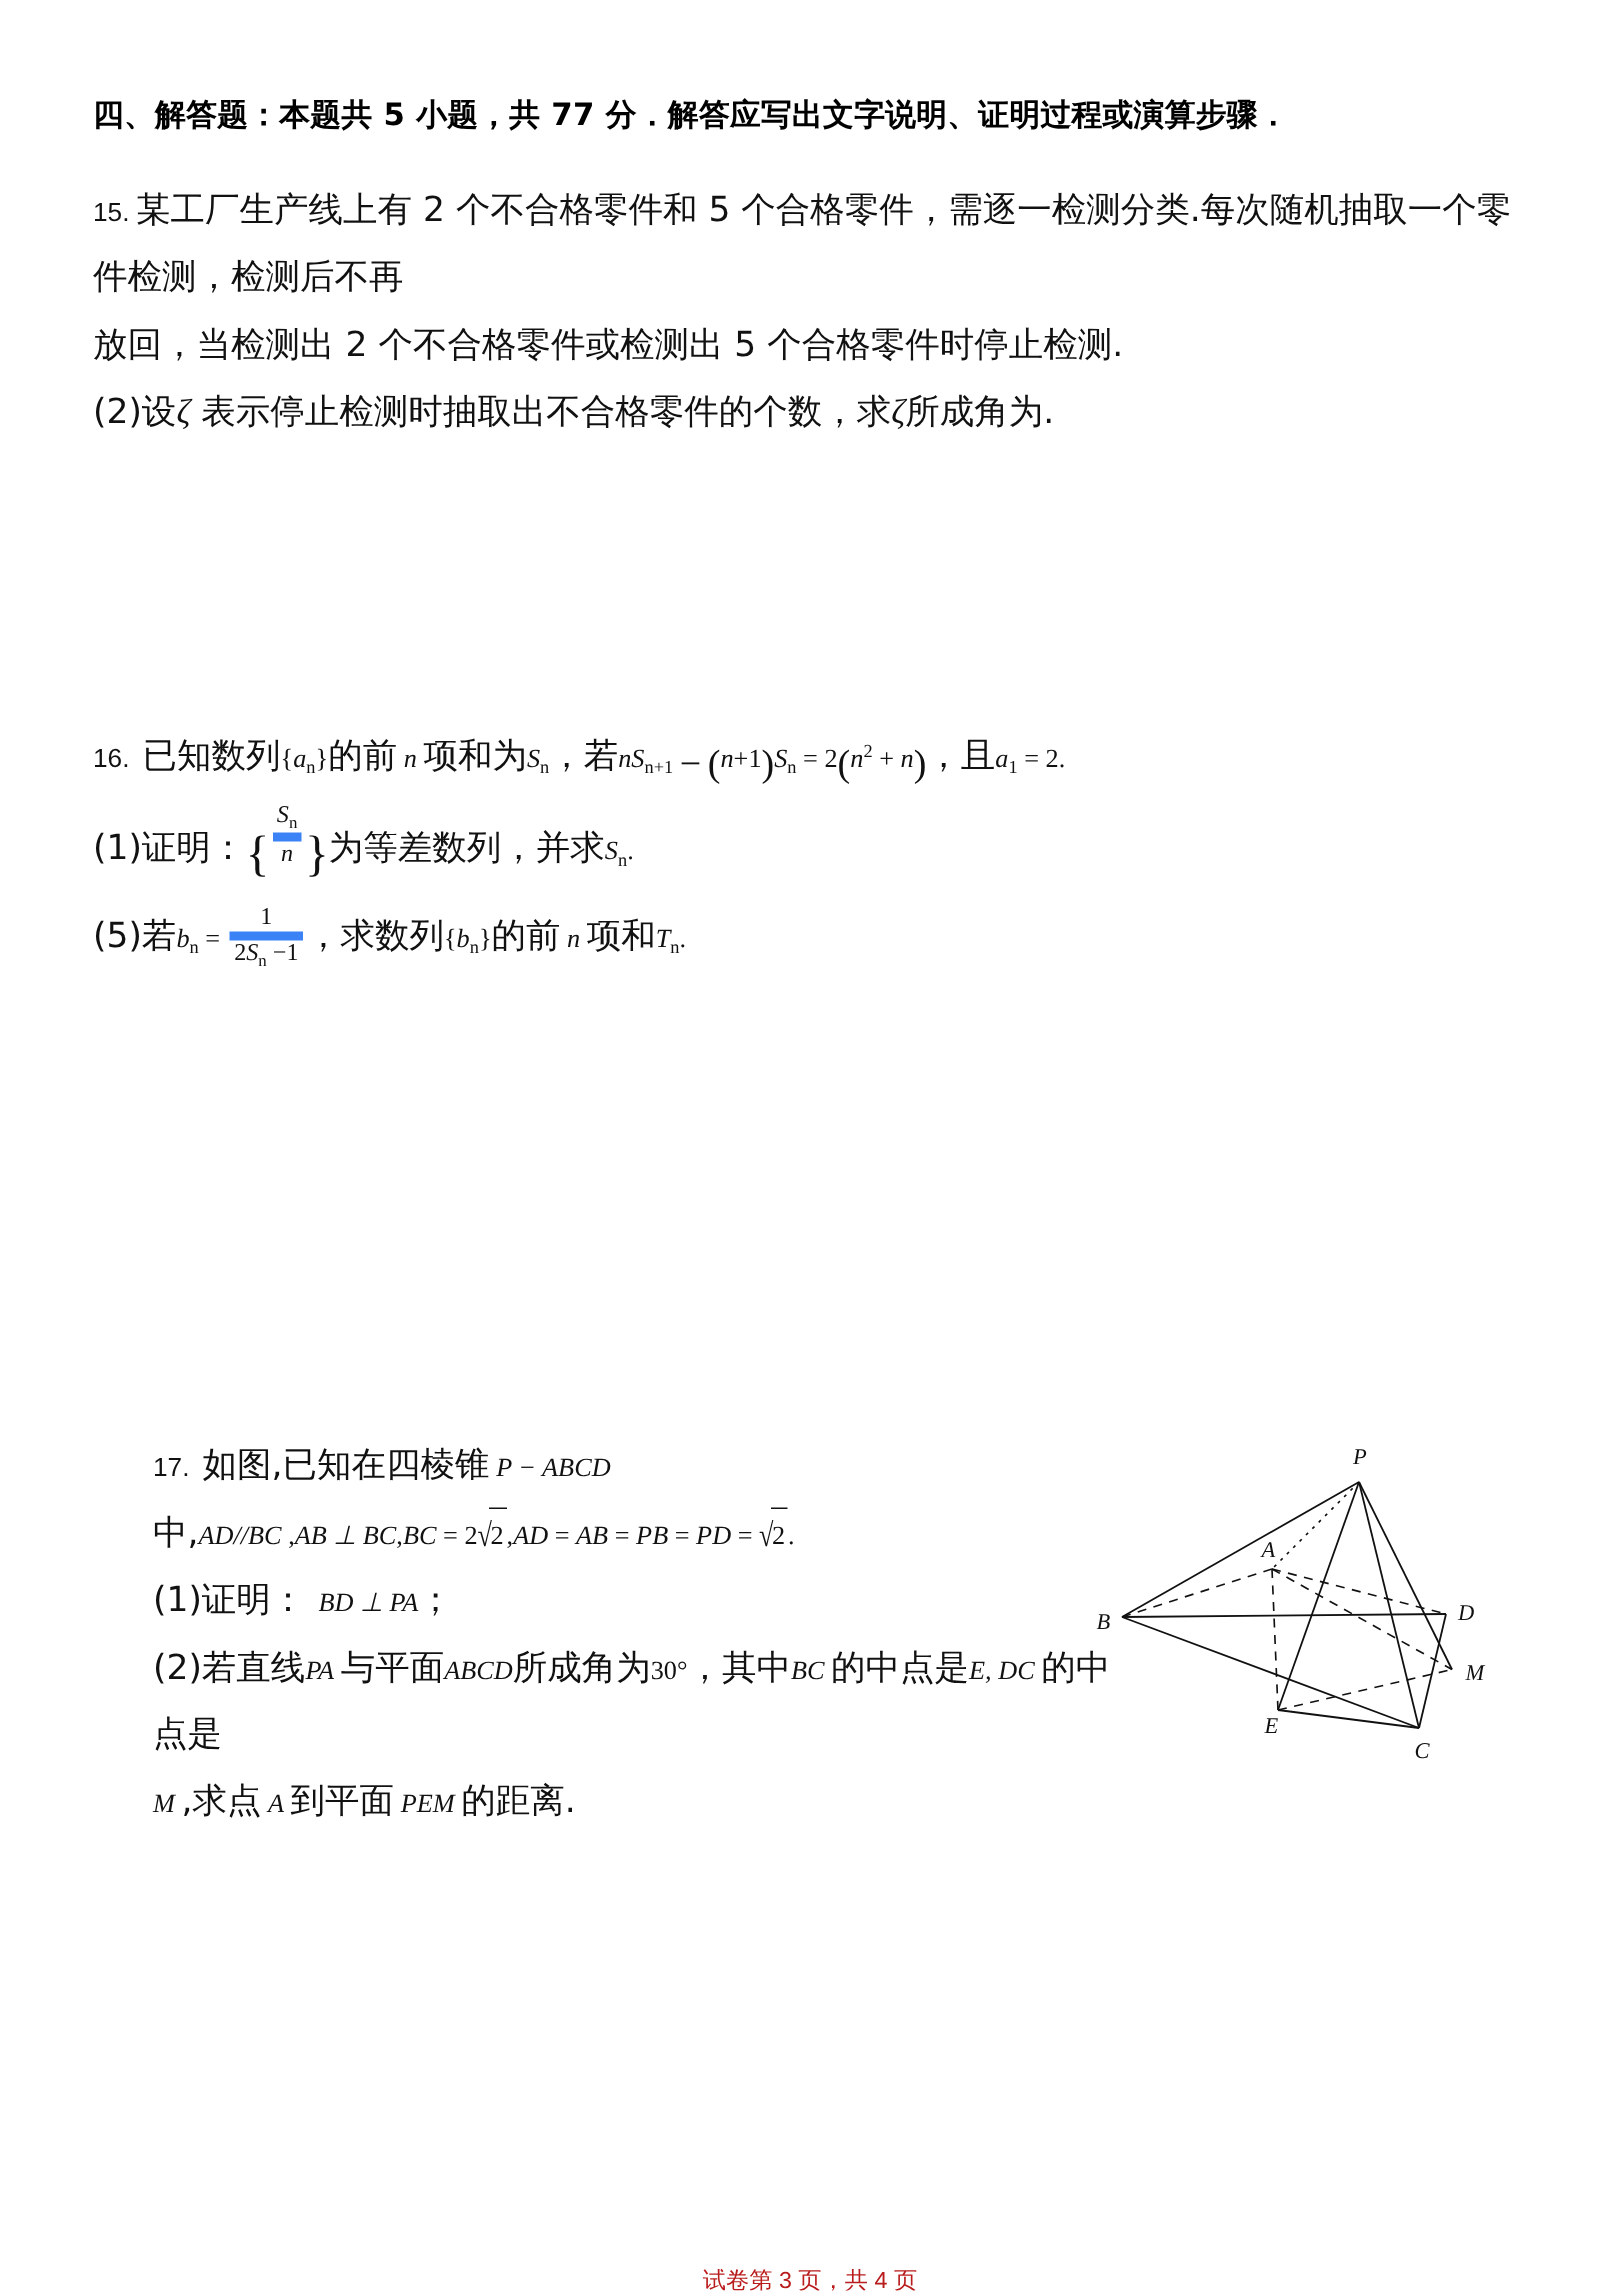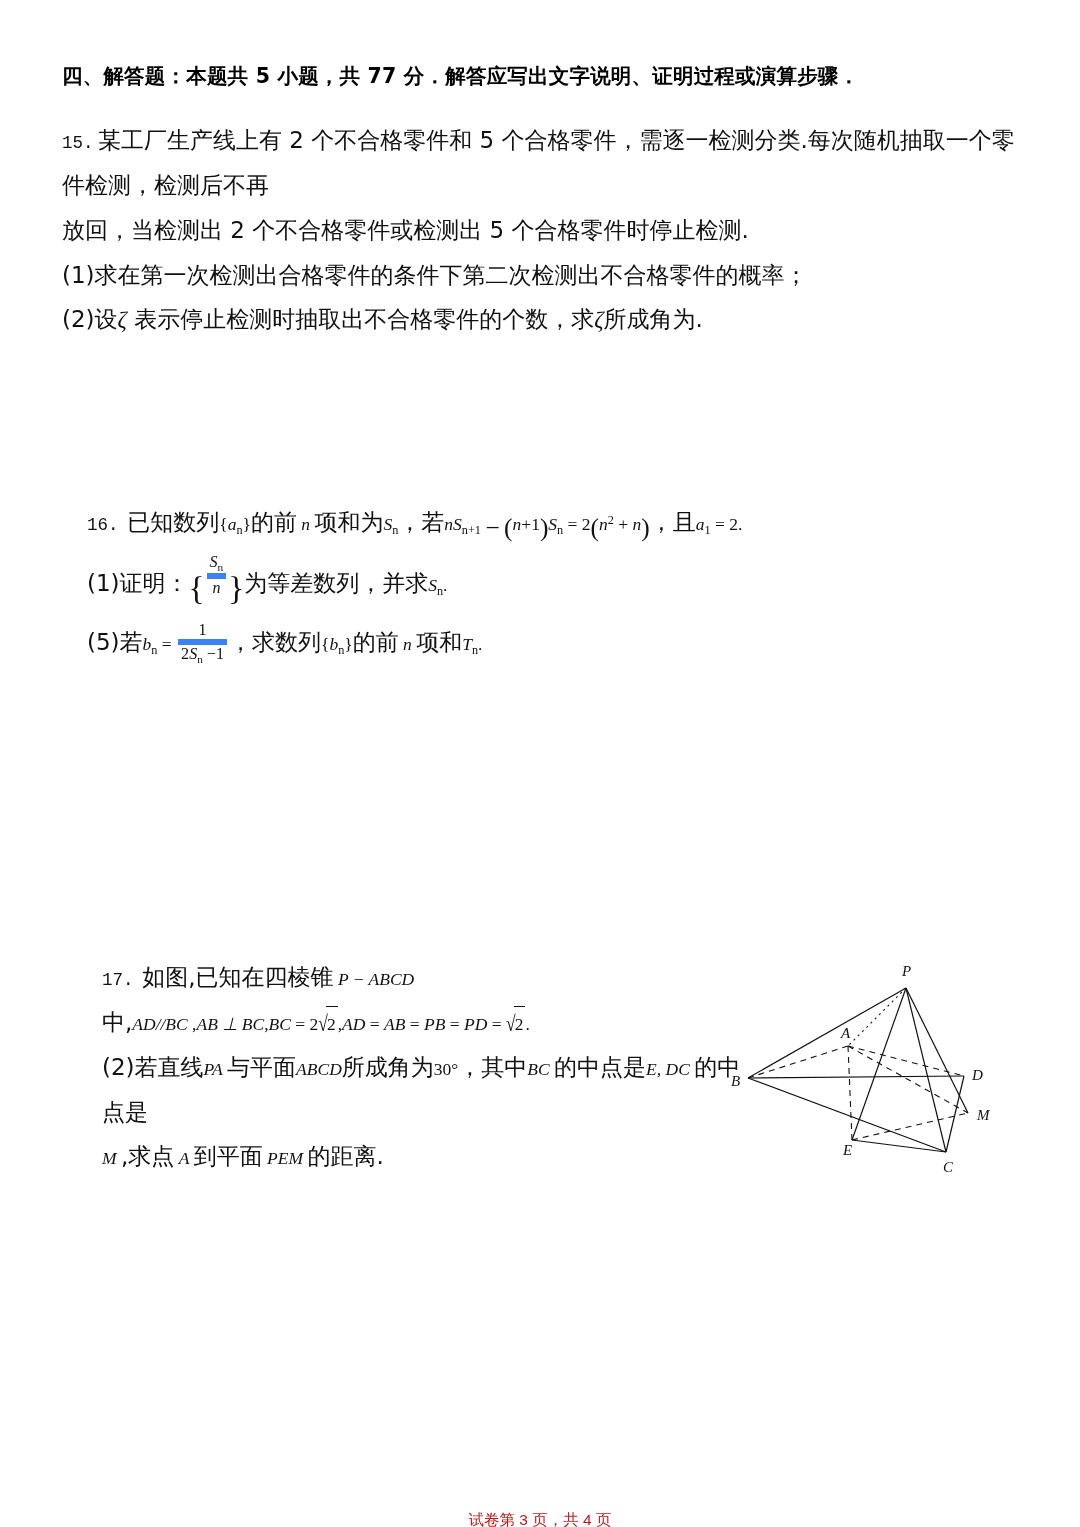--- a/index.html
+++ b/index.html
@@ -41,25 +41,25 @@
     left: 62px;
     width: 960px;
     font-size: 17.5px;
     line-height: 1.95;
     color: #111;
   }
   .problem .line {
     white-space: normal;
   }
   .p15 { top: 118px; }
-  .p16 { top: 500px; margin-left: 25px; }
+  .p16 { top: 482px; }
   .p17 { top: 955px; width: 660px; margin-left: 40px; }
 
   .num {
-    font-family: Liberation Mono, monospace;
+    font-family: Liberation Sans, sans-serif;
   }
   i, .it {
     font-style: italic;
     font-family: "Liberation Serif", serif;
   }
   .cn {
     font-family: "DejaVu Sans", sans-serif;
     font-size: 23px;
   }
 
@@ -148,21 +148,20 @@
 <div class="page">
 
   <div class="section-title">四、解答题：本题共 5 小题，共 77 分．解答应写出文字说明、证明过程或演算步骤．</div>
 
   <div class="problem p15">
     <div class="line">
       <span class="num">15.</span>
       <span class="cn">某工厂生产线上有 2 个不合格零件和 5 个合格零件，需逐一检测分类.每次随机抽取一个零件检测，检测后不再</span>
     </div>
     <div class="line cn">放回，当检测出 2 个不合格零件或检测出 5 个合格零件时停止检测.</div>
-    <div class="line cn">(1)求在第一次检测出合格零件的条件下第二次检测出不合格零件的概率；</div>
     <div class="line cn">
       <span>(2)设</span><i>ζ</i>&nbsp;<span>表示停止检测时抽取出不合格零件的个数，求</span><i>ζ</i><span>所成角为.</span>
     </div>
   </div>
 
   <div class="problem p16">
     <div class="line">
       <span class="num">16.</span>&nbsp;
       <span class="cn">已知数列</span><span>{<i>a</i><span class="sub">n</span>}</span><span class="cn">的前</span>&nbsp;<i>n</i>&nbsp;<span class="cn">项和为</span><i>S</i><span class="sub">n</span><span class="cn">，若</span><span><i>nS</i><span class="sub">n+1</span> <span class="bigparen">−</span> <span class="bigparen">(</span><i>n</i>+1<span class="bigparen">)</span><i>S</i><span class="sub">n</span> = 2<span class="bigparen">(</span><i>n</i><span class="sup">2</span> + <i>n</i><span class="bigparen">)</span></span><span class="cn">，且</span><span><i>a</i><span class="sub">1</span> = 2</span><span>.</span>
     </div>
@@ -174,20 +173,23 @@
     </div>
   </div>
 
   <div class="problem p17">
     <div class="line">
       <span class="num">17.</span>&nbsp;
       <span class="cn">如图,已知在四棱锥</span>&nbsp;<i>P − ABCD</i>
     </div>
     <div class="line">
       <span class="cn">中,</span><i>AD//BC</i>&nbsp;,<i>AB ⊥ BC</i>,<span><i>BC</i> = 2<span class="radical">√</span><span class="sqrt">2</span></span>,<span><i>AD</i> = <i>AB</i> = <i>PB</i> = <i>PD</i> = <span class="radical">√</span><span class="sqrt">2</span></span><span>.</span>
+    </div>
+    <div class="line">
+      <span class="cn">(1)证明：</span>&nbsp;&nbsp;<i>BD ⊥ PA</i><span class="cn">；</span>
     </div>
     <div class="line">
       <span class="cn">(2)若直线</span><i>PA</i>&nbsp;<span class="cn">与平面</span><i>ABCD</i><span class="cn">所成角为</span><span>30°</span><span class="cn">，其中</span><i>BC</i>&nbsp;<span class="cn">的中点是</span><i>E,</i>&nbsp;<i>DC</i>&nbsp;<span class="cn">的中点是</span>
     </div>
     <div class="line">
       <i>M</i>&nbsp;<span class="cn">,求点</span>&nbsp;<i>A</i>&nbsp;<span class="cn">到平面</span>&nbsp;<i>PEM</i>&nbsp;<span class="cn">的距离.</span>
     </div>
   </div>
 
   <div class="figure">

